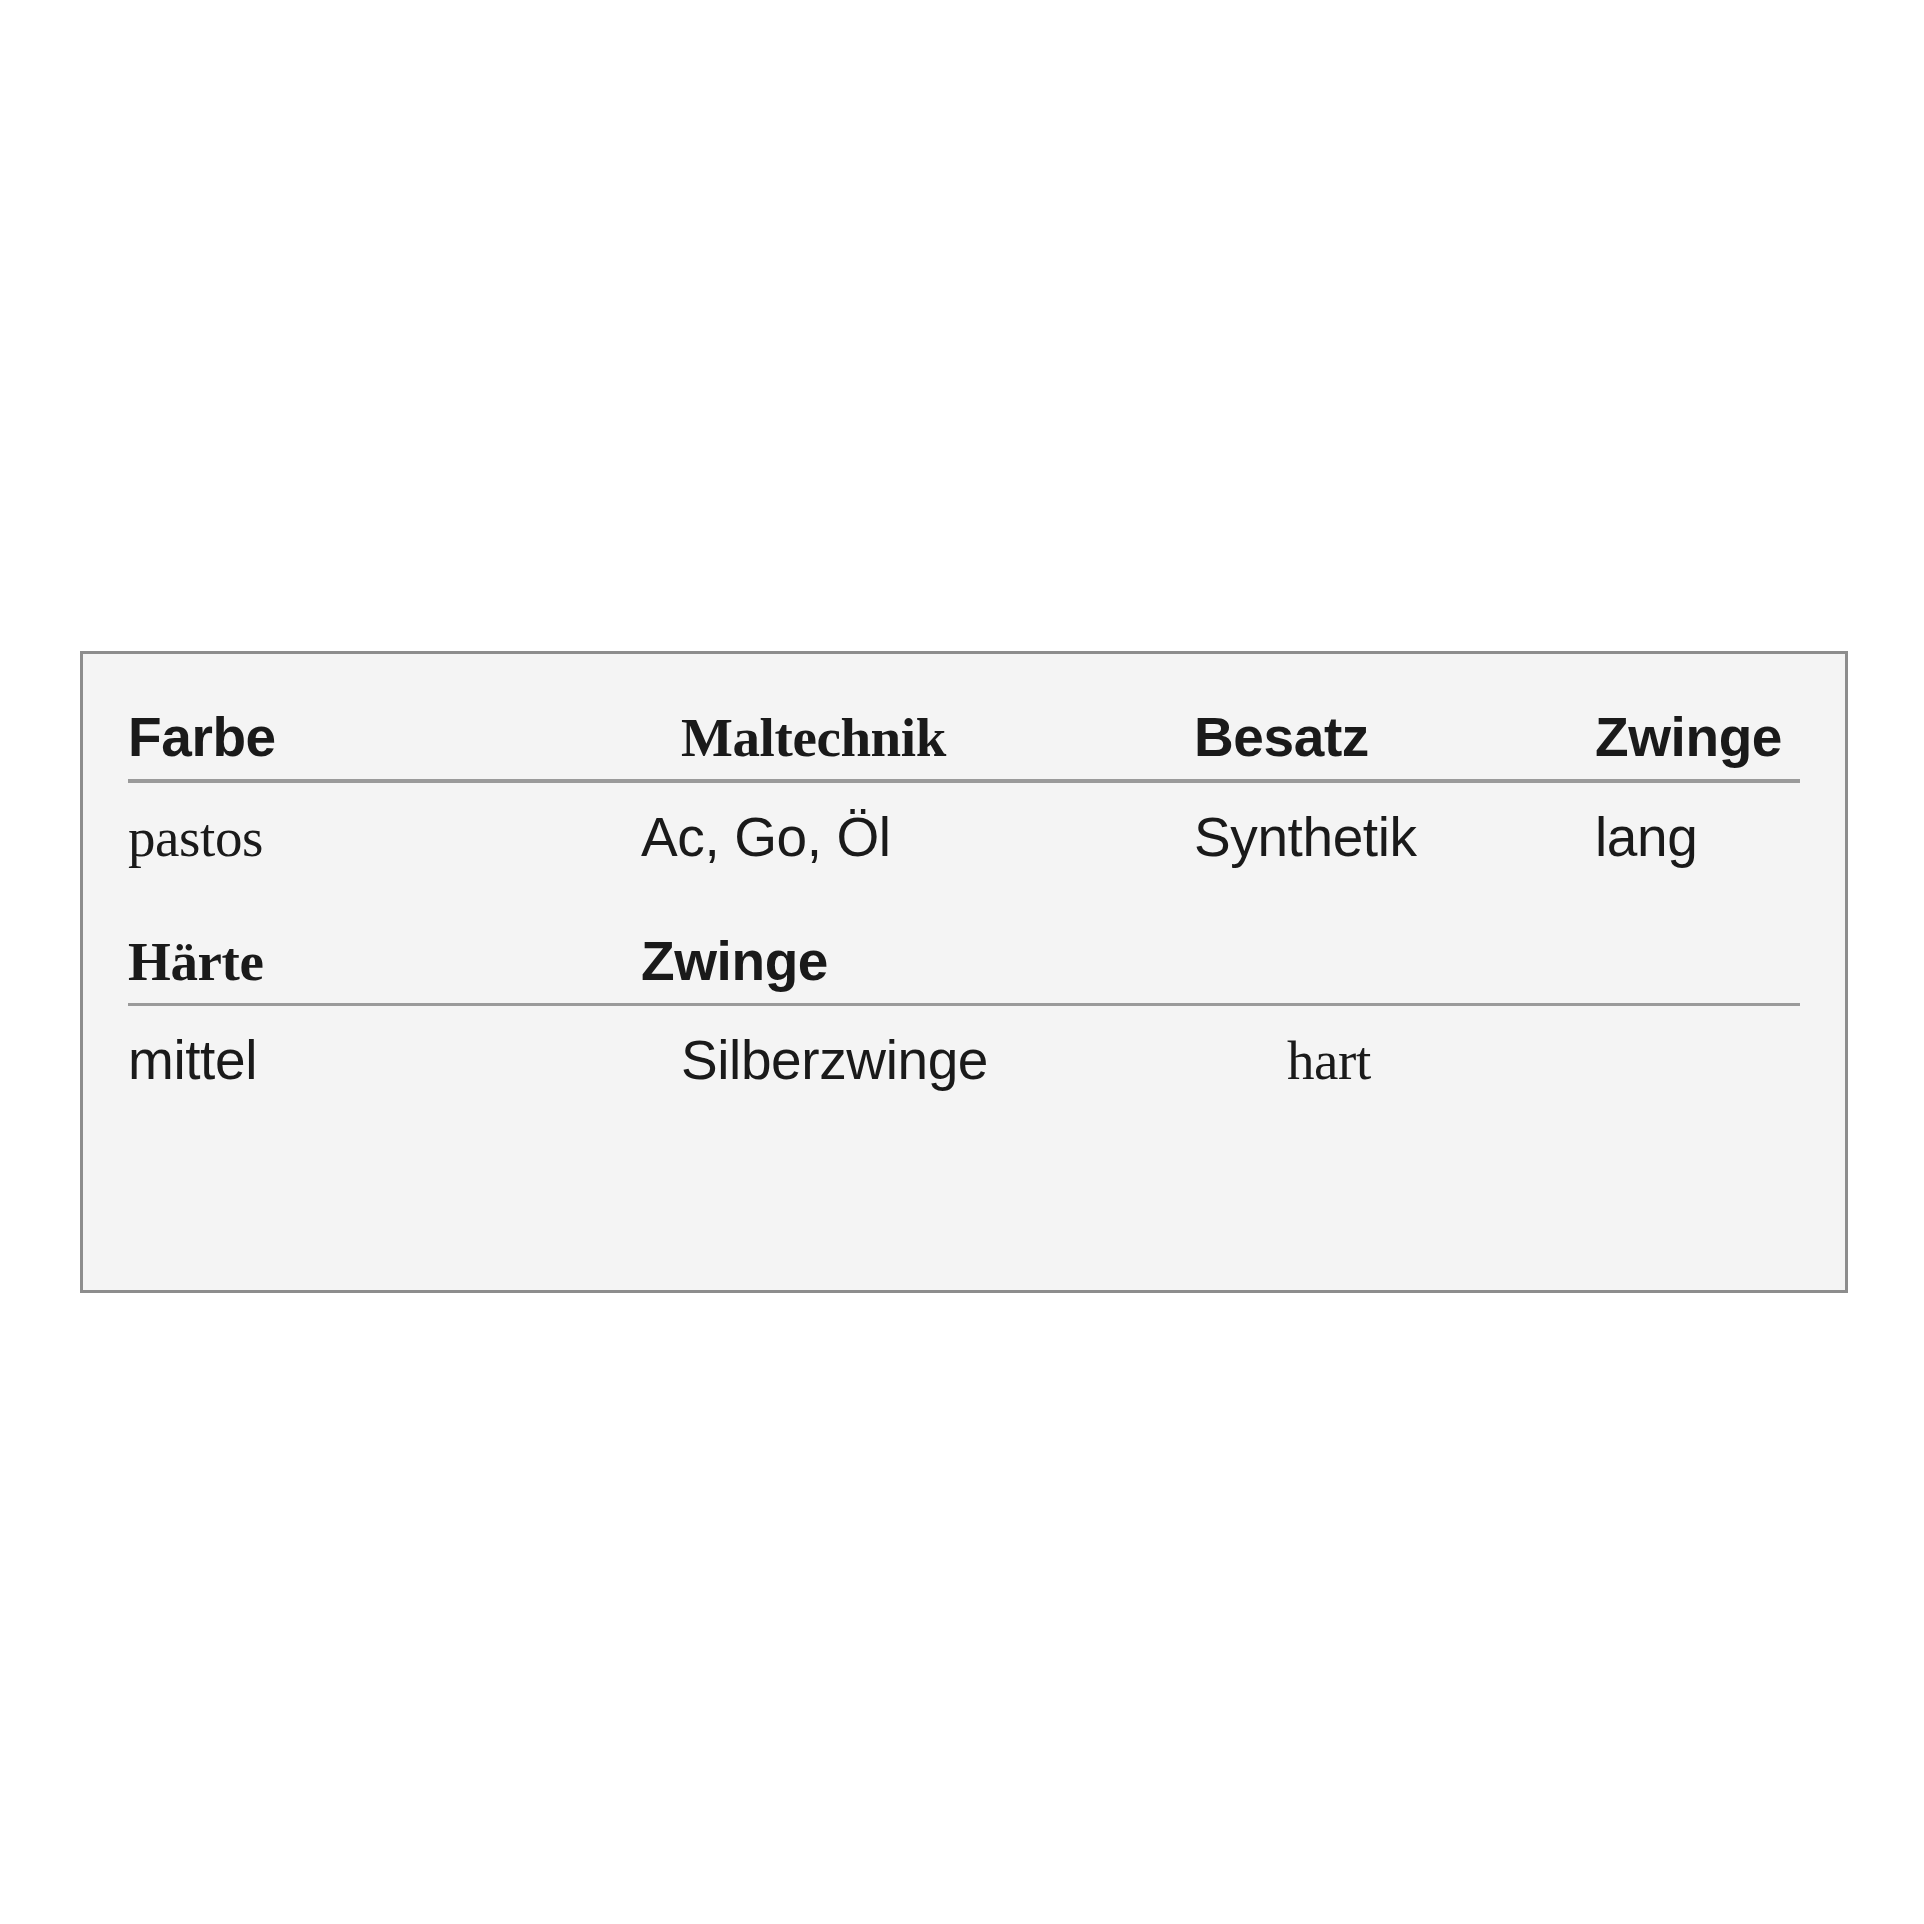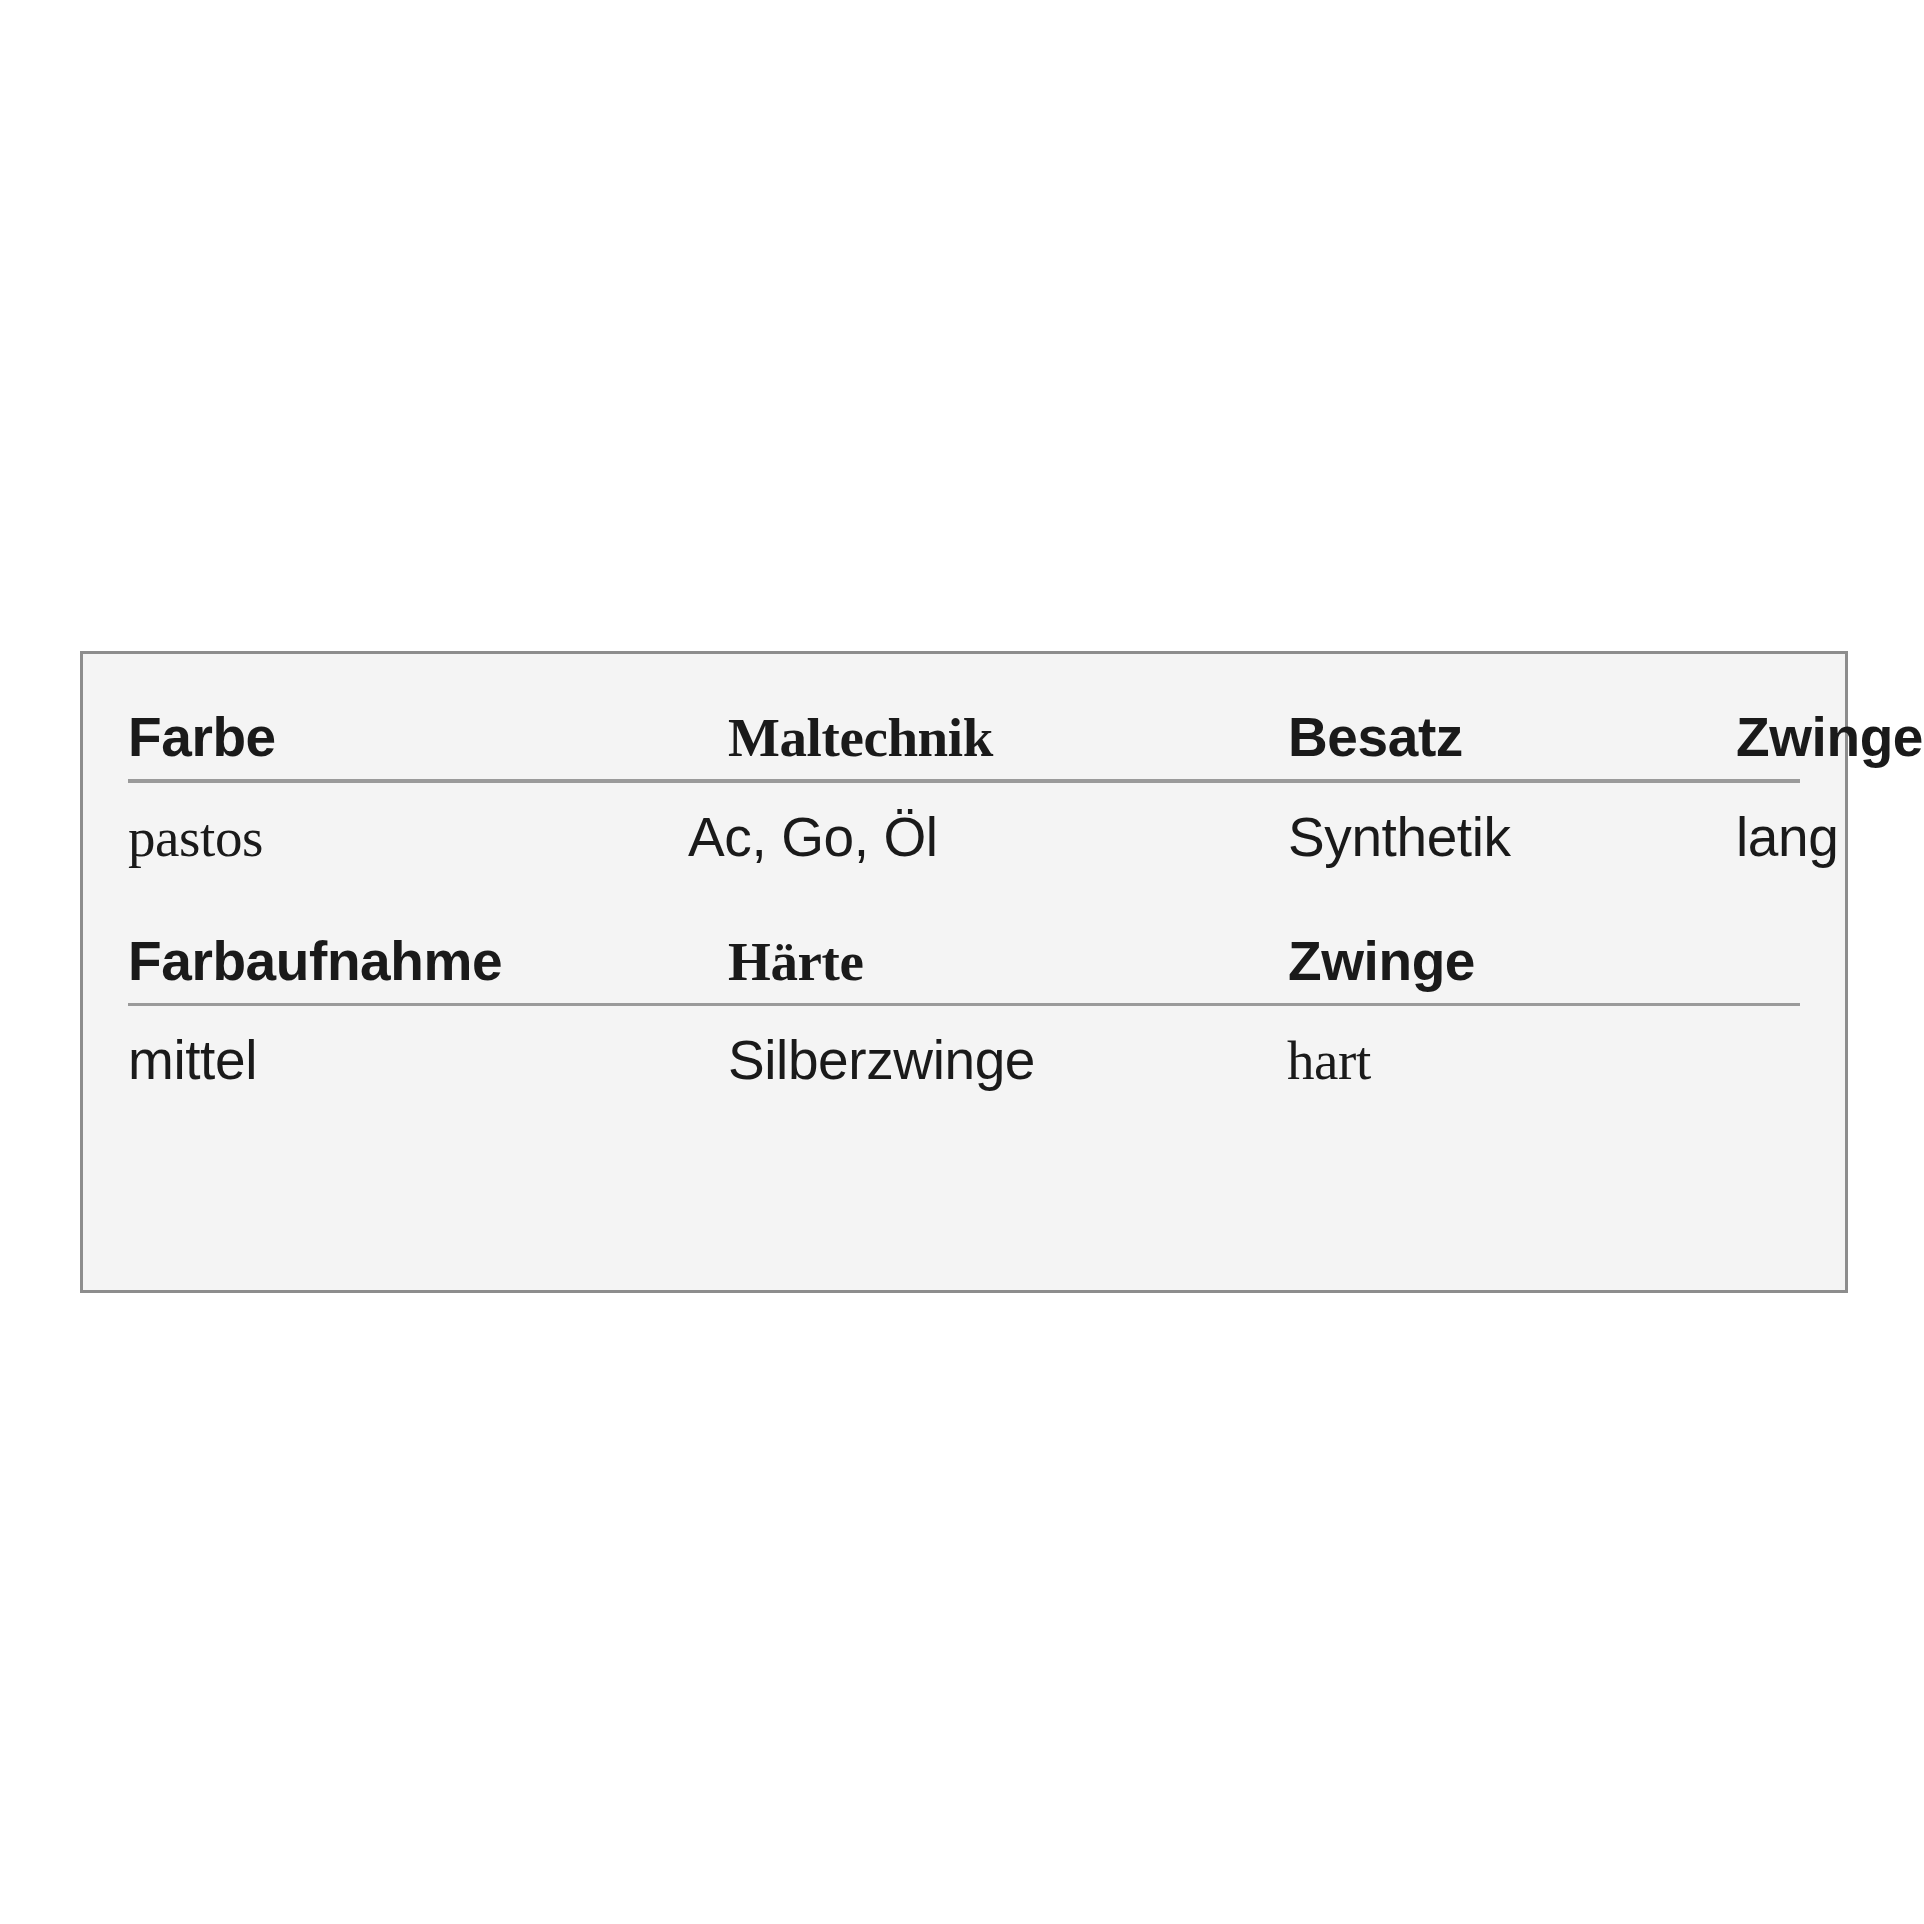--- a/index.html
+++ b/index.html
@@ -37,21 +37,20 @@
     width: 100%;
   }
   .spec-block + .spec-block {
     margin-top: 69px;
   }
 
   .spec-row {
     display: flex;
     width: 100%;
     align-items: flex-end;
-    gap: 47px;
   }
 
   .spec-row.header-row {
     font-weight: bold;
     color: #1a1a1a;
     font-size: 55px;
     line-height: 1.0;
     letter-spacing: -0.4px;
   }
 
@@ -99,21 +98,20 @@
       <div class="spec-row value-row">
         <div class="cell c2">pastos</div>
         <div class="cell c1">Ac, Go, Öl</div>
         <div class="cell c3">Synthetik</div>
         <div class="cell c4">lang</div>
       </div>
     </div>
 
     <div class="spec-block">
       <div class="spec-row header-row">
-        <div class="cell c1">Farbaufnahme</div>
         <div class="cell c2">Härte</div>
         <div class="cell c4">Zwinge</div>
       </div>
       <div class="rule"></div>
       <div class="spec-row value-row">
         <div class="cell c1">mittel</div>
         <div class="cell c4">Silberzwinge</div>
         <div class="cell c2">hart</div>
       </div>
     </div>

